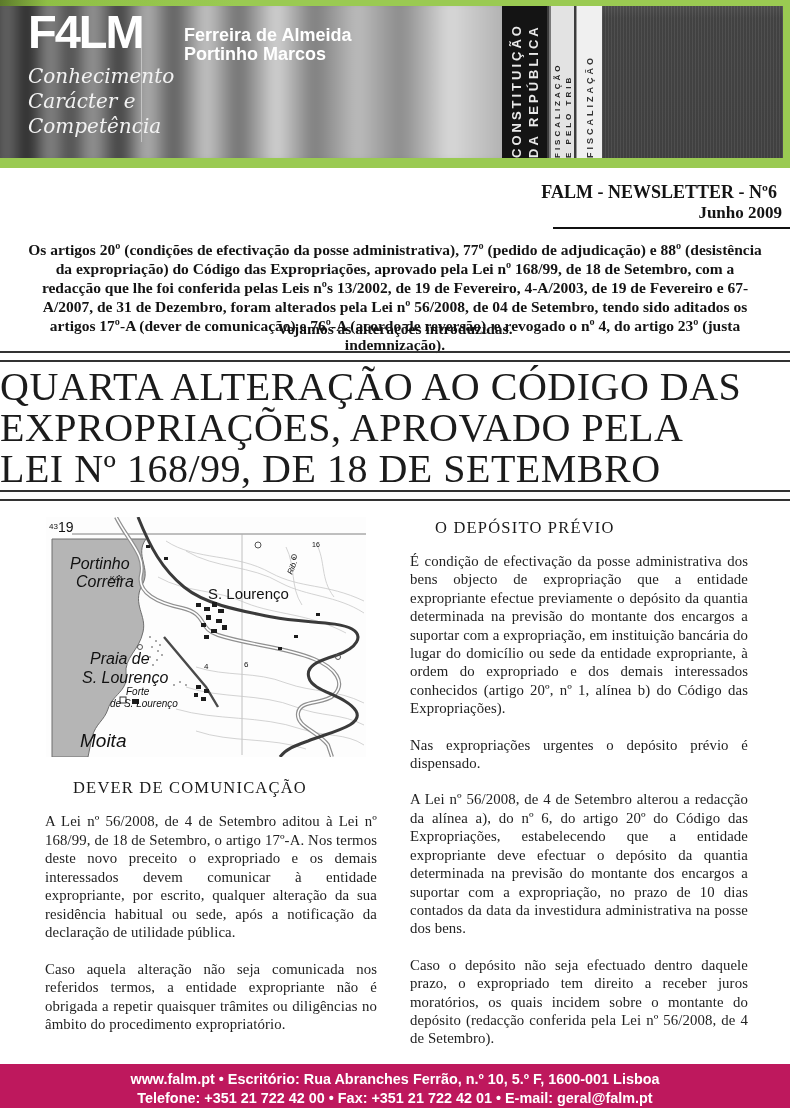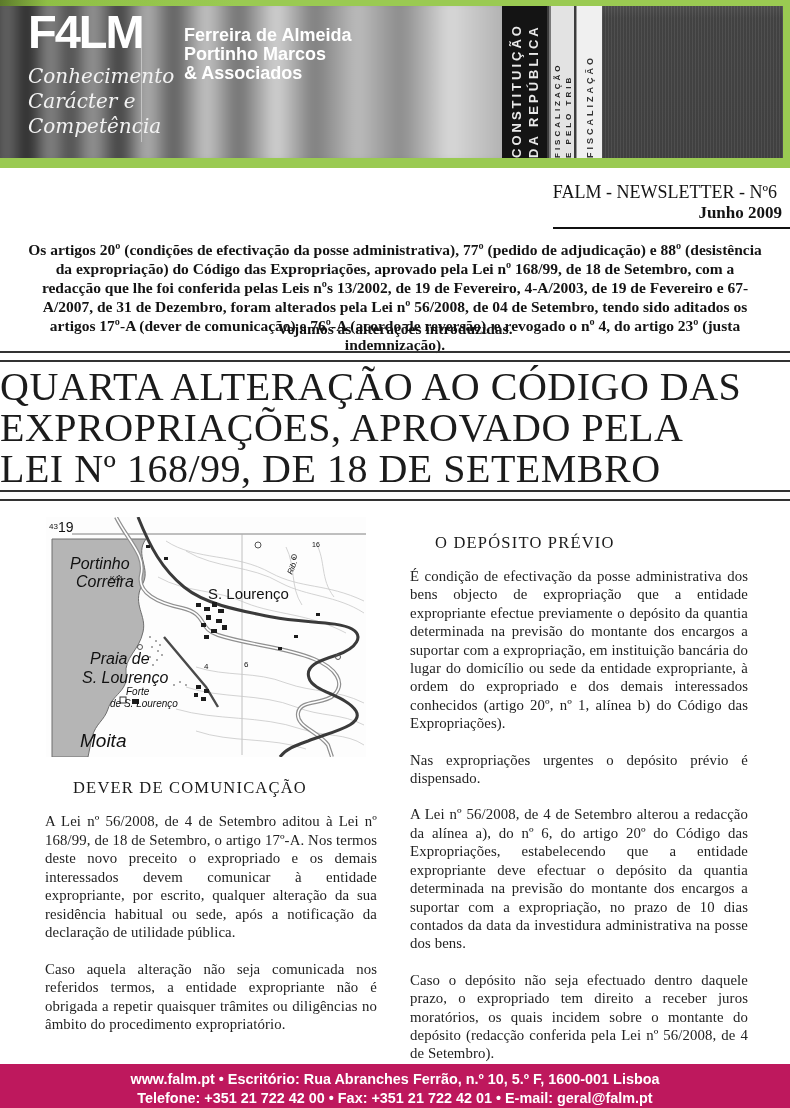--- a/index.html
+++ b/index.html
@@ -49,21 +49,21 @@
   .tagline { margin-top:10px; font-family:"DejaVu Serif","Liberation Serif",serif; font-style:italic; font-size:20px; line-height:25px; color:#f2f2f2; }
   .header-divider { position:absolute; left:141px; top:24px; width:1px; height:112px; background:#cfcfcf; opacity:0.8; }
   .firm-block { position:absolute; left:156px; top:20px; font-family:"Liberation Sans","DejaVu Sans",sans-serif; color:#ffffff;margin-left:28px; }
   .firm-line { font-weight:bold; font-size:18px; line-height:19px; }
   .firm-sub { font-weight:normal; font-size:18px; line-height:22px; margin-top:1px; color:#f4f4f4; }
 
   .green-bar { position:absolute; left:0; top:158px; width:790px; height:10px; background:#9aca52; }
 
   
   .masthead { position:absolute; right:0; top:182px; text-align:right; }
-  .masthead-title { font-weight:normal; font-size:18px; line-height:21px; padding-right:13px; color:#141414; }
+  .masthead-title { font-weight:bold; font-size:18px; line-height:21px; padding-right:13px; color:#141414; }
   .masthead-date  { font-weight:bold; font-size:17px; line-height:20px; padding-right:8px; color:#141414; }
   .masthead-rule  { margin-top:4px; margin-left:auto; width:237px; border-top:2px solid #111; }
 
   
   .intro {
     position:absolute; left:25px; top:240px; width:740px;
     text-align:center; font-weight:bold; font-size:15.5px; line-height:19px; color:#141414;
   }
   .lead-in { position:absolute; left:0; top:320px; width:790px; text-align:center; font-weight:bold; font-size:15.5px; color:#141414; }
 
@@ -74,21 +74,21 @@
   .headline { position:absolute; left:0; top:366px; width:790px; text-align:left; color:#1b1b1b; }
   .headline div { font-size:40px; line-height:41px; letter-spacing:0.5px; }
 
   
   .columns { position:absolute; left:45px; top:517px; width:703px; display:flex; gap:33px; }
   .col-left { width:332px; }
   .col-right { width:338px; }
   .map-frame { width:322px; height:240px; }
   .sec-heading { font-size:16.5px; letter-spacing:1.2px; color:#1a1a1a; margin-bottom:14px; }
   .col-left .sec-heading { margin-top:17px; padding-left:28px; }
-  .col-right .sec-heading { margin-top:16px; padding-left:25px; }
+  .col-right .sec-heading { margin-top:1px; padding-left:25px; }
   .body-par { font-size:14.8px; line-height:18.5px; text-align:justify; letter-spacing:0.1px; color:#222; margin-bottom:18px; }
   .col-right .body-par { line-height:18.4px; }
 
   
   .mlbl { font-family:"Liberation Sans","DejaVu Sans",sans-serif; fill:#111; }
   .mital { font-style:italic; }
 
   
   .footer { position:absolute; left:0; bottom:0; width:790px; height:44px; background:#be185d; color:#ffffff; text-align:center; }
   .footer-line { font-family:"Liberation Sans","DejaVu Sans",sans-serif; font-weight:bold; font-size:15px; line-height:19px; transform:scaleX(0.96); transform-origin:center; }
@@ -121,21 +121,20 @@
     <div class="tagline">
       <div>Conhecimento</div>
       <div>Carácter e</div>
       <div>Competência</div>
     </div>
   </div>
   <div class="header-divider"></div>
   <div class="firm-block">
     <div class="firm-line">Ferreira de Almeida</div>
     <div class="firm-line">Portinho Marcos</div>
-    <div class="firm-line">&amp; Associados</div>
   </div>
 </div>
 <div class="green-bar"></div>
 
 <div class="masthead">
   <div class="masthead-title">FALM - NEWSLETTER - Nº6</div>
   <div class="masthead-date">Junho 2009</div>
   <div class="masthead-rule"></div>
 </div>
 

